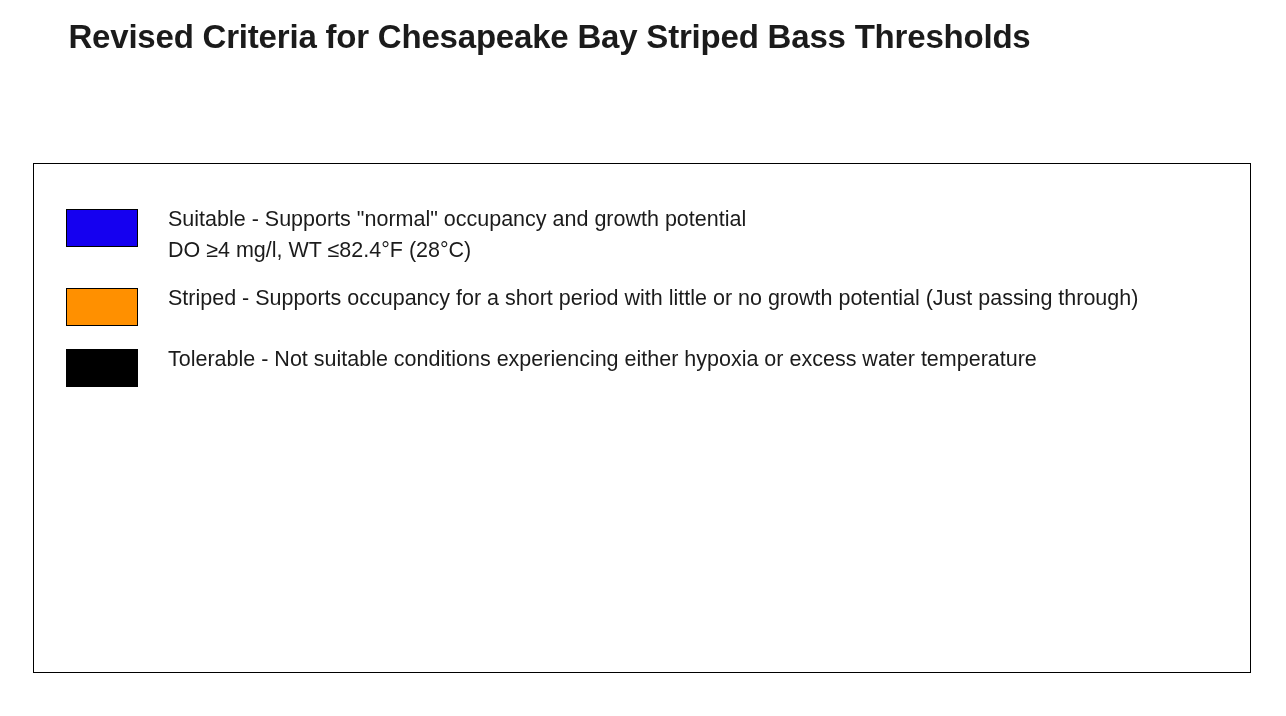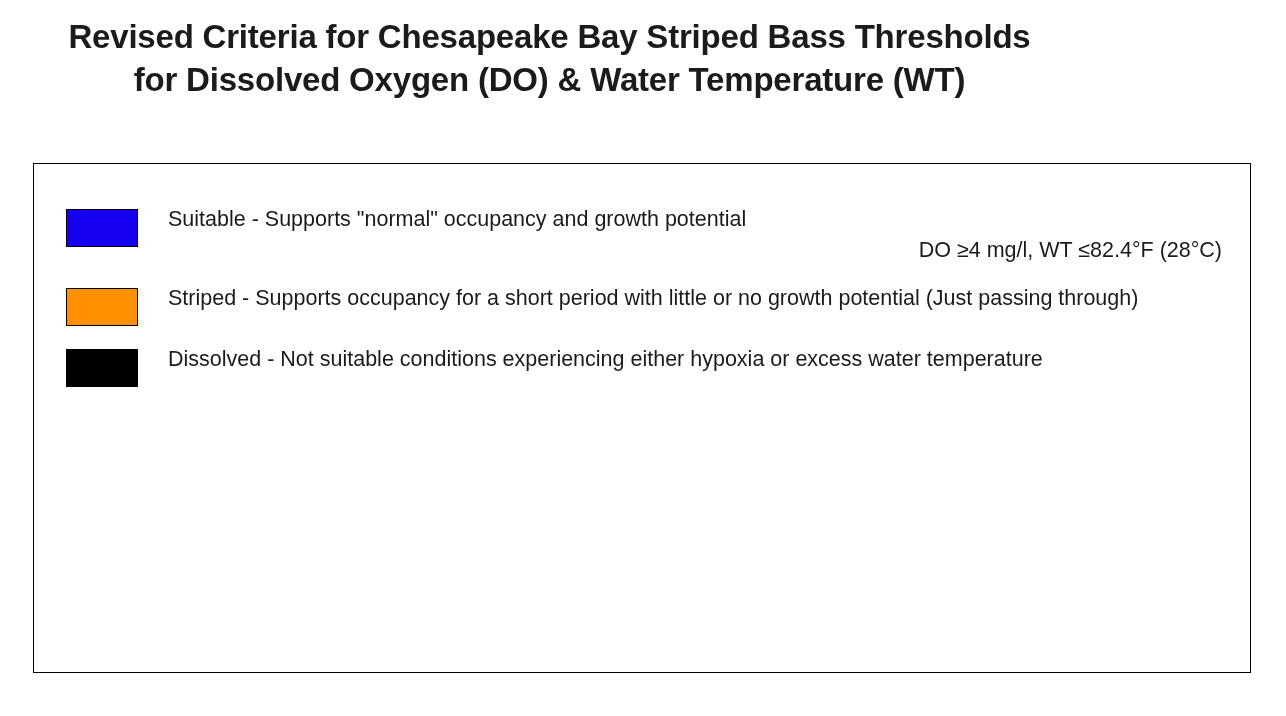--- a/index.html
+++ b/index.html
@@ -66,31 +66,29 @@
     margin-left: 30px;
     font-size: 21.5px;
     line-height: 1.42;
     color: #1b1b1b;
   }
   .legend-text .cat {
     font-weight: normal;
   }
   .legend-text .thresh {
     display: block;
-    text-align: right;
   }
 </style>
 </head>
 <body>
 
 <div class="slide">
 
   <div class="title">
     <span>Revised Criteria for Chesapeake Bay Striped Bass Thresholds</span>
-    <span class="line2">for Dissolved Oxygen (DO) &amp; Water Temperature (WT)</span>
   </div>
 
   <div class="legend-box">
     <div class="legend-inner">
 
       <div class="legend-row">
         <div class="swatch" style="background:#1500f0"></div>
         <div class="legend-text">
           <span class="cat">Suitable</span><span> - Supports "normal" occupancy and growth potential</span>
           <span class="thresh">DO ≥4 mg/l, WT ≤82.4°F (28°C)</span>
@@ -101,20 +99,20 @@
       <div class="legend-row">
         <div class="swatch" style="background:#ff9000"></div>
         <div class="legend-text">
           <span class="cat">Striped</span><span> - Supports occupancy for a short period with little or no growth potential (Just passing through)</span>
         </div>
       </div>
 
       <div class="legend-row">
         <div class="swatch" style="background:#000000"></div>
         <div class="legend-text">
-          <span class="cat">Dissolved</span><span> - Not suitable conditions experiencing either hypoxia or excess water temperature</span>
+          <span class="cat">Tolerable</span><span> - Not suitable conditions experiencing either hypoxia or excess water temperature</span>
         </div>
       </div>
 
     </div>
   </div>
 
 </div>
 
 </body></html>

